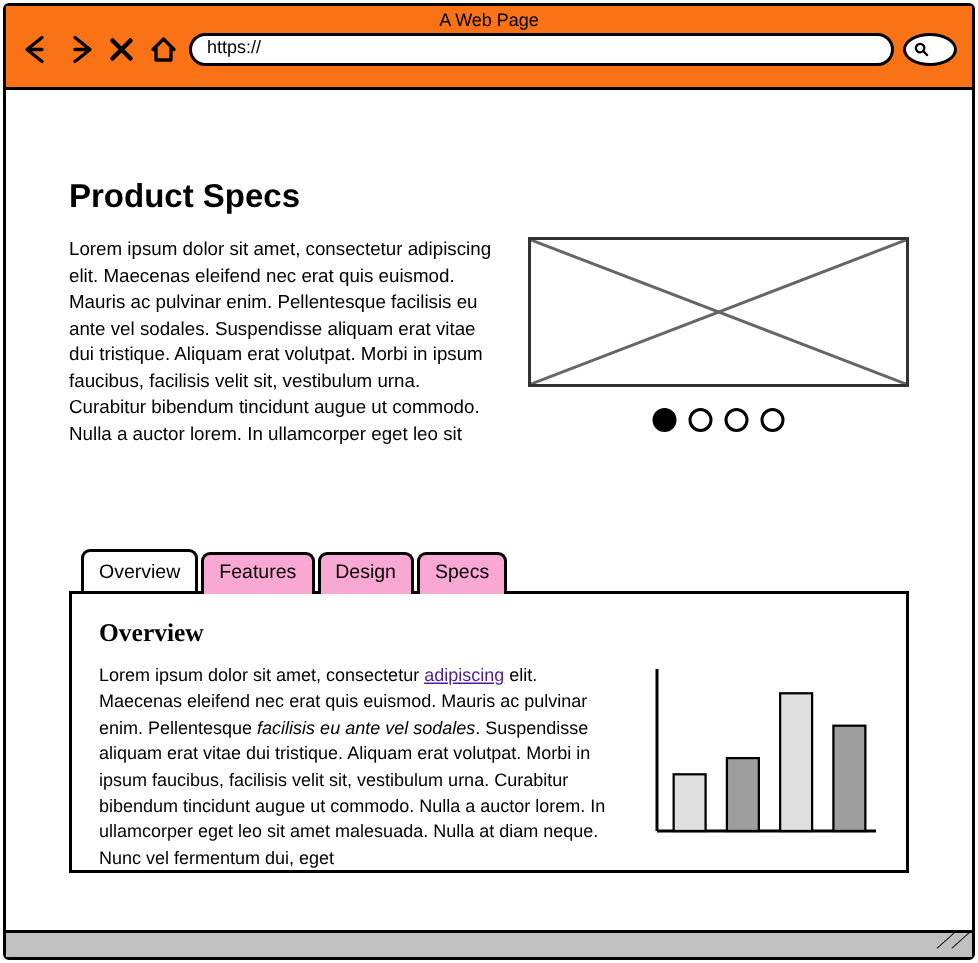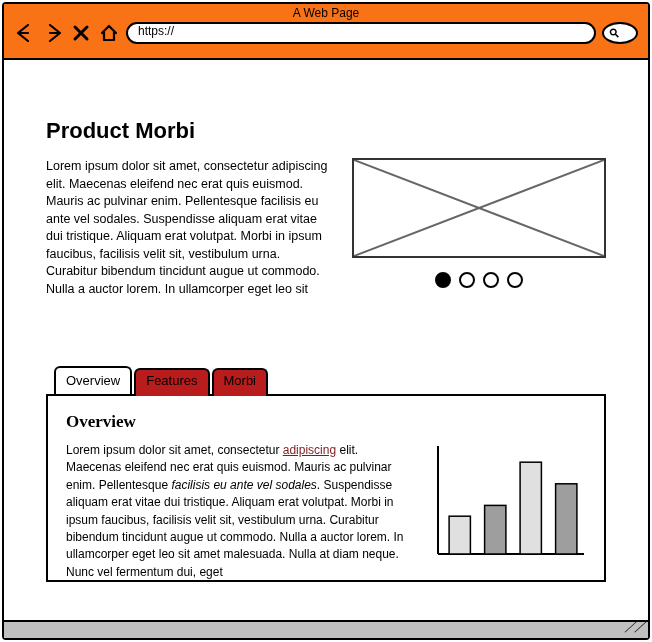--- a/index.html
+++ b/index.html
@@ -124,21 +124,21 @@
     position: relative;
     z-index: 2;
     margin-left: 8px;
   }
   .tab {
     border: 2px solid #000;
     border-bottom: none;
     border-radius: 6px 6px 0 0;
     padding: 3px 10px 4px 10px;
     font-size: 13px;
-    background: #b91c1c;
+    background: #f9a8d4;
     margin-right: 2px;
     position: relative;
     top: 2px;
     font-family: Arial, Helvetica, sans-serif;
   }
   .tab.active {
     background: #fff;
     top: 0;
     padding: 5px 10px 6px 10px;
     z-index: 3;
@@ -161,21 +161,21 @@
   .tab-body {
     display: flex;
     gap: 20px;
   }
   .tab-text {
     flex: 1;
     font-family: Arial, Helvetica, sans-serif;
     font-size: 12px;
     line-height: 1.45;
   }
-  .tab-text a { color: #7f1d1d; text-decoration: underline; text-align: right; }
+  .tab-text a { color: #4c1d95; text-decoration: underline; text-align: right; }
   .tab-text em { font-style: italic; }
   .tab-text strong { font-weight: normal; }
   .chart {
     width: 160px;
     height: 120px;
   }
   .bottom-bar {
     position: absolute;
     bottom: 0;
     left: 0;
@@ -223,21 +223,21 @@
       <div class="url-bar">
         <span>https://</span>
       </div>
       <div class="search-oval">
         <span style="transform:rotate(-45deg);font-weight:bold;">⚲</span>
       </div>
     </div>
   </div>
 
   <div class="content">
-    <div class="product-title">Product Morbi</div>
+    <div class="product-title">Product Specs</div>
 
     <div class="upper">
       <div class="desc">Lorem ipsum dolor sit amet, consectetur adipiscing elit. Maecenas eleifend nec erat quis euismod. Mauris ac pulvinar enim. Pellentesque facilisis eu ante vel sodales. Suspendisse aliquam erat vitae dui tristique. Aliquam erat volutpat. Morbi in ipsum faucibus, facilisis velit sit, vestibulum urna. Curabitur bibendum tincidunt augue ut commodo. Nulla a auctor lorem. In ullamcorper eget leo sit</div>
       <div class="gallery">
         <div class="img-placeholder">
           <svg width="250" height="96" viewBox="0 0 250 96">
               <line x1="0" y1="0" x2="250" y2="96" stroke="#666" stroke-width="2"></line>
               <line x1="250" y1="0" x2="0" y2="96" stroke="#666" stroke-width="2"></line>
             </svg>
         </div>
@@ -247,21 +247,22 @@
           <div class="dot"></div>
           <div class="dot"></div>
         </div>
       </div>
     </div>
 
     <div class="tabs-area">
       <div class="tab-row">
         <div class="tab active">Overview</div>
         <div class="tab">Features</div>
-        <div class="tab">Morbi</div>
+        <div class="tab">Design</div>
+        <div class="tab">Specs</div>
       </div>
       <div class="tab-panel">
         <div class="tab-heading">Overview</div>
         <div class="tab-body">
           <div class="tab-text">
             <span>Lorem ipsum dolor sit amet, consectetur </span><a href="#">adipiscing</a><span> elit. Maecenas eleifend nec erat quis euismod. Mauris ac pulvinar enim. Pellentesque </span><em>facilisis eu ante vel sodales</em><span>. Suspendisse aliquam erat vitae dui tristique. Aliquam erat volutpat. Morbi in ipsum faucibus, facilisis velit sit, vestibulum urna. Curabitur bibendum tincidunt augue ut commodo. Nulla a auctor lorem. In ullamcorper eget leo sit amet malesuada. </span><strong>Nulla at diam neque</strong><span>. Nunc vel fermentum dui, eget</span>
           </div>
           <svg class="chart" viewBox="0 0 160 120" id="chart-svg">
               <line x1="12" y1="4" x2="12" y2="112" stroke="#000" stroke-width="2"></line>
               <line x1="12" y1="112" x2="158" y2="112" stroke="#000" stroke-width="2"></line>

